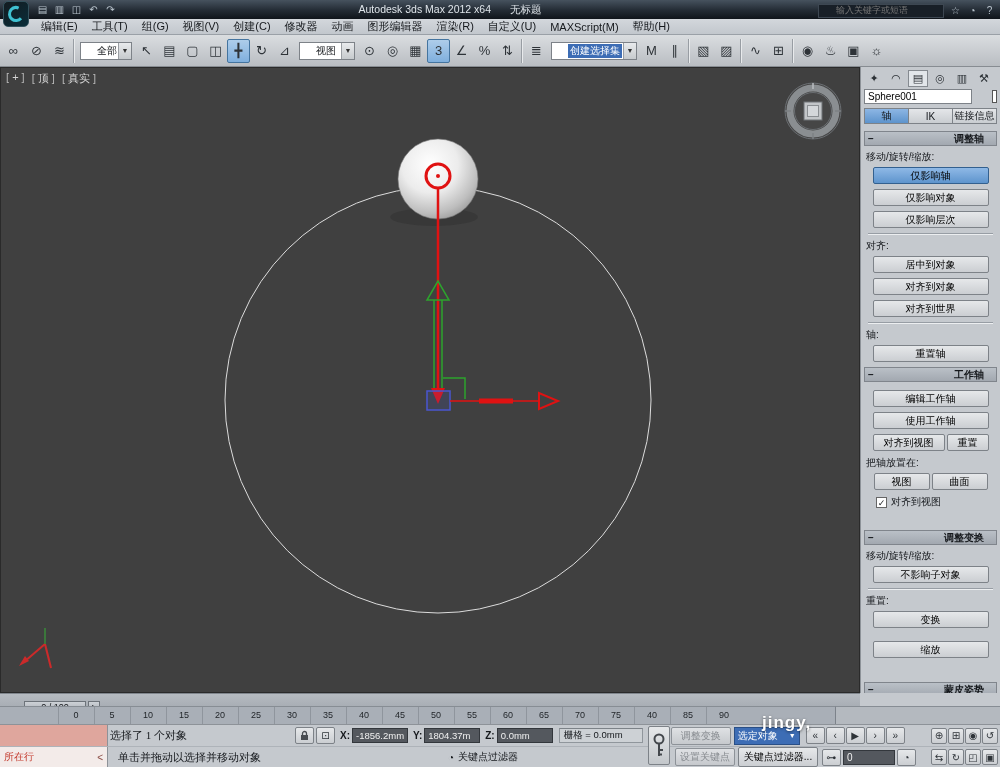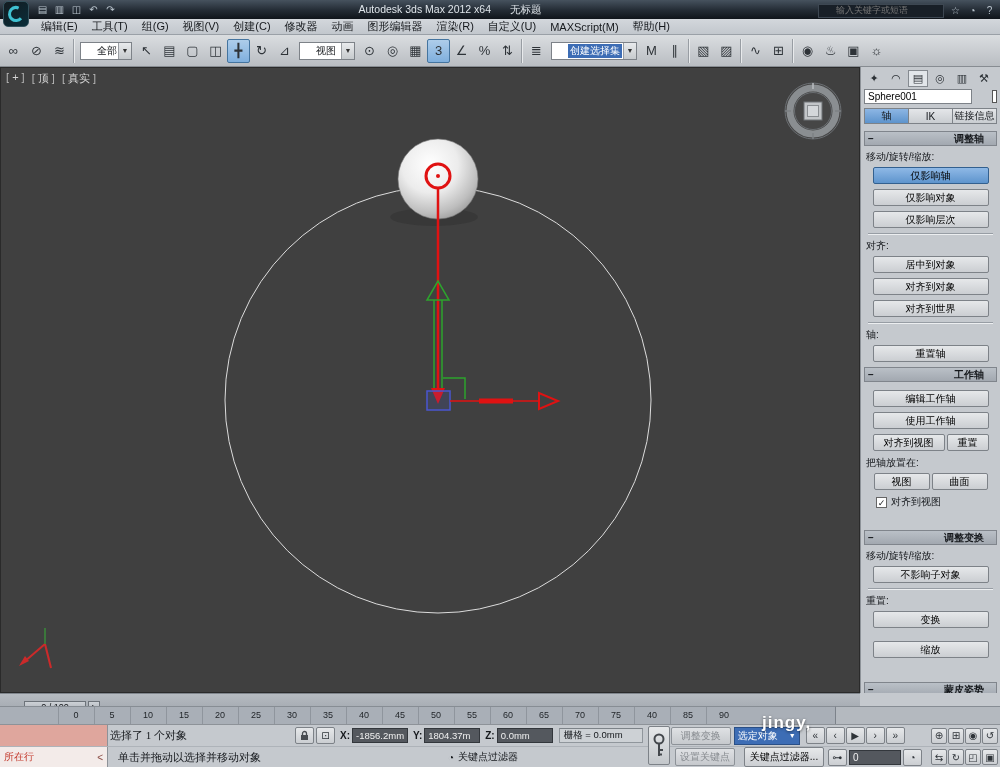--- a/index.html
+++ b/index.html
@@ -112,21 +112,21 @@
     border-top-color:#7c8288; font-size:9.5px; display:flex; align-items:center; padding:0 4px; white-space:nowrap; }
   .bigkey { position:absolute; left:648px; top:726px; width:22px; height:39px; z-index:10;
     background:linear-gradient(#e6e8ea,#c3c7cb); border:1px solid #7d8288; border-radius:2px;
     display:flex; align-items:center; justify-content:center; }
   .akey { width:60px; height:18px; margin-left:28px; flex:none; font-size:10px; color:#878b90;
     background:linear-gradient(#dfe1e4,#c6c9cd); border:1px solid #8d9298; border-radius:2px; }
   .akey2 { margin-left:107px; }
   .sel-dd { width:66px; height:18px; margin-left:3px; flex:none; background:#3d6db5; color:#fff;
     border:1px solid #2a4f86; display:flex; align-items:center; font-size:10px; padding:0 3px; white-space:nowrap; }
   .sel-dd .dd-caret { margin-left:auto; font-size:7px; }
-  .kfilters { width:80px; height:20px; margin-left:9px; flex:none; font-size:10px;
+  .kfilters { width:80px; height:20px; margin-left:3px; flex:none; font-size:10px;
     background:linear-gradient(#e6e8ea,#cbced2); border:1px solid #7d8288; border-radius:2px; }
   .playback { display:flex; margin-left:6px; gap:1px; flex:none; }
   .pbtn { width:19px; height:17px; display:flex; align-items:center; justify-content:center; font-size:10px; color:#2e3338;
     background:linear-gradient(#e6e8ea,#cbced2); border:1px solid #7d8288; border-radius:2px; }
   .frame-field { width:52px; height:15px; margin-left:2px; flex:none; background:#54585e; border:1px solid #33373c;
     color:#f0f0f0; font-size:10px; padding:0 3px; }
   .timetag { display:flex; align-items:center; gap:4px; margin-left:10px; width:120px; flex:none; font-size:10px; white-space:nowrap; }
   .nav-grid { margin-left:auto; margin-right:2px; display:flex; gap:1px; flex:none; }
   .nbtn { width:16px; height:16px; display:flex; align-items:center; justify-content:center; font-size:10px; color:#2e3338;
     background:linear-gradient(#e6e8ea,#cbced2); border:1px solid #7d8288; border-radius:2px; }

